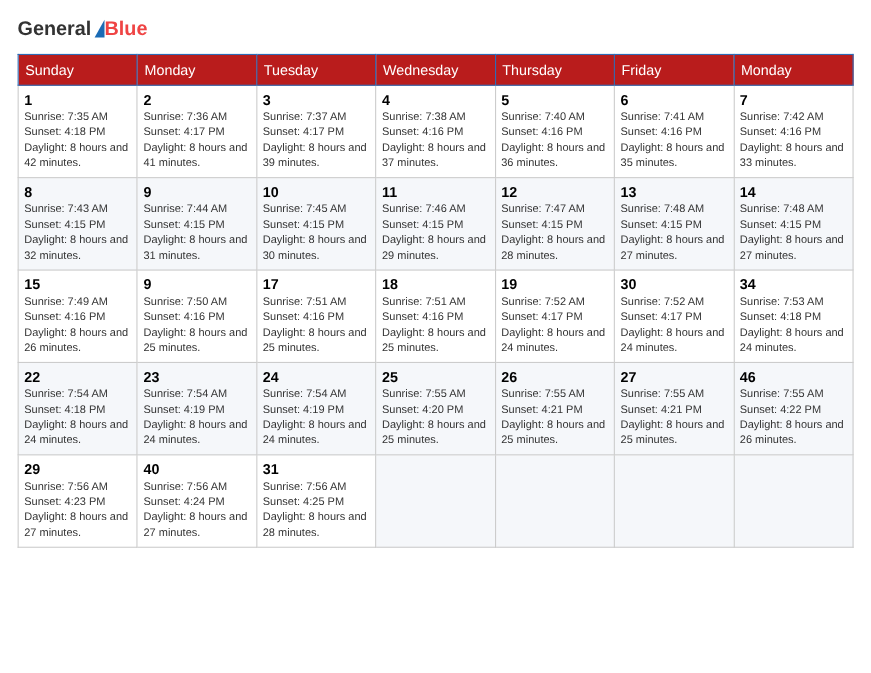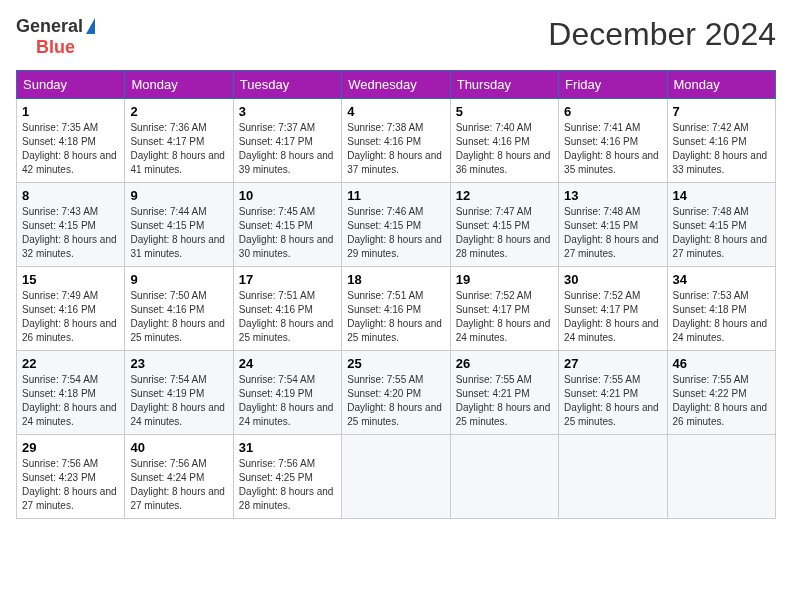--- a/index.html
+++ b/index.html
@@ -11,22 +11,22 @@
       padding: 16px;
     }
     .header {
       display: flex;
       justify-content: space-between;
       align-items: flex-start;
       margin-bottom: 12px;
     }
     .logo {
       display: flex;
-      flex-direction: column;
-      align-items: center;
+      flex-direction: row;
+      align-items: flex-end;
     }
     .logo-general {
       font-size: 18px;
       font-weight: bold;
       color: #333;
     }
     .logo-blue {
       font-size: 18px;
       font-weight: bold;
       color: #ef4444;
@@ -46,21 +46,21 @@
     .location {
       font-size: 14px;
       color: #555;
     }
     table {
       width: 100%;
       border-collapse: collapse;
       font-size: 11px;
     }
     thead tr th {
-      background-color: #a21caf;
+      background-color: #b91c1c;
       color: #fff;
       text-align: left;
       padding: 6px 6px;
       font-size: 13px;
       font-weight: normal;
       border: 1px solid #2f6bb5;
     }
     tbody tr td {
       vertical-align: top;
       padding: 5px 5px;
@@ -92,21 +92,20 @@
 
 <div class="header">
   <div class="logo">
     <div class="logo-line">
       <span class="logo-general">General</span>
       <span style="display:inline-block;width:0;height:0;border-left:9px solid transparent;border-bottom:16px solid #1a6bb5;margin-left:3px;margin-bottom:2px;"></span>
     </div>
     <span class="logo-blue">Blue</span>
   </div>
   <div class="title-section">
-    <div class="month-title">December 2024</div>
   </div>
 </div>
 
 <table>
   <thead>
     <tr>
     <th>Sunday</th>
         <th>Monday</th>
         <th>Tuesday</th>
         <th>Wednesday</th>

